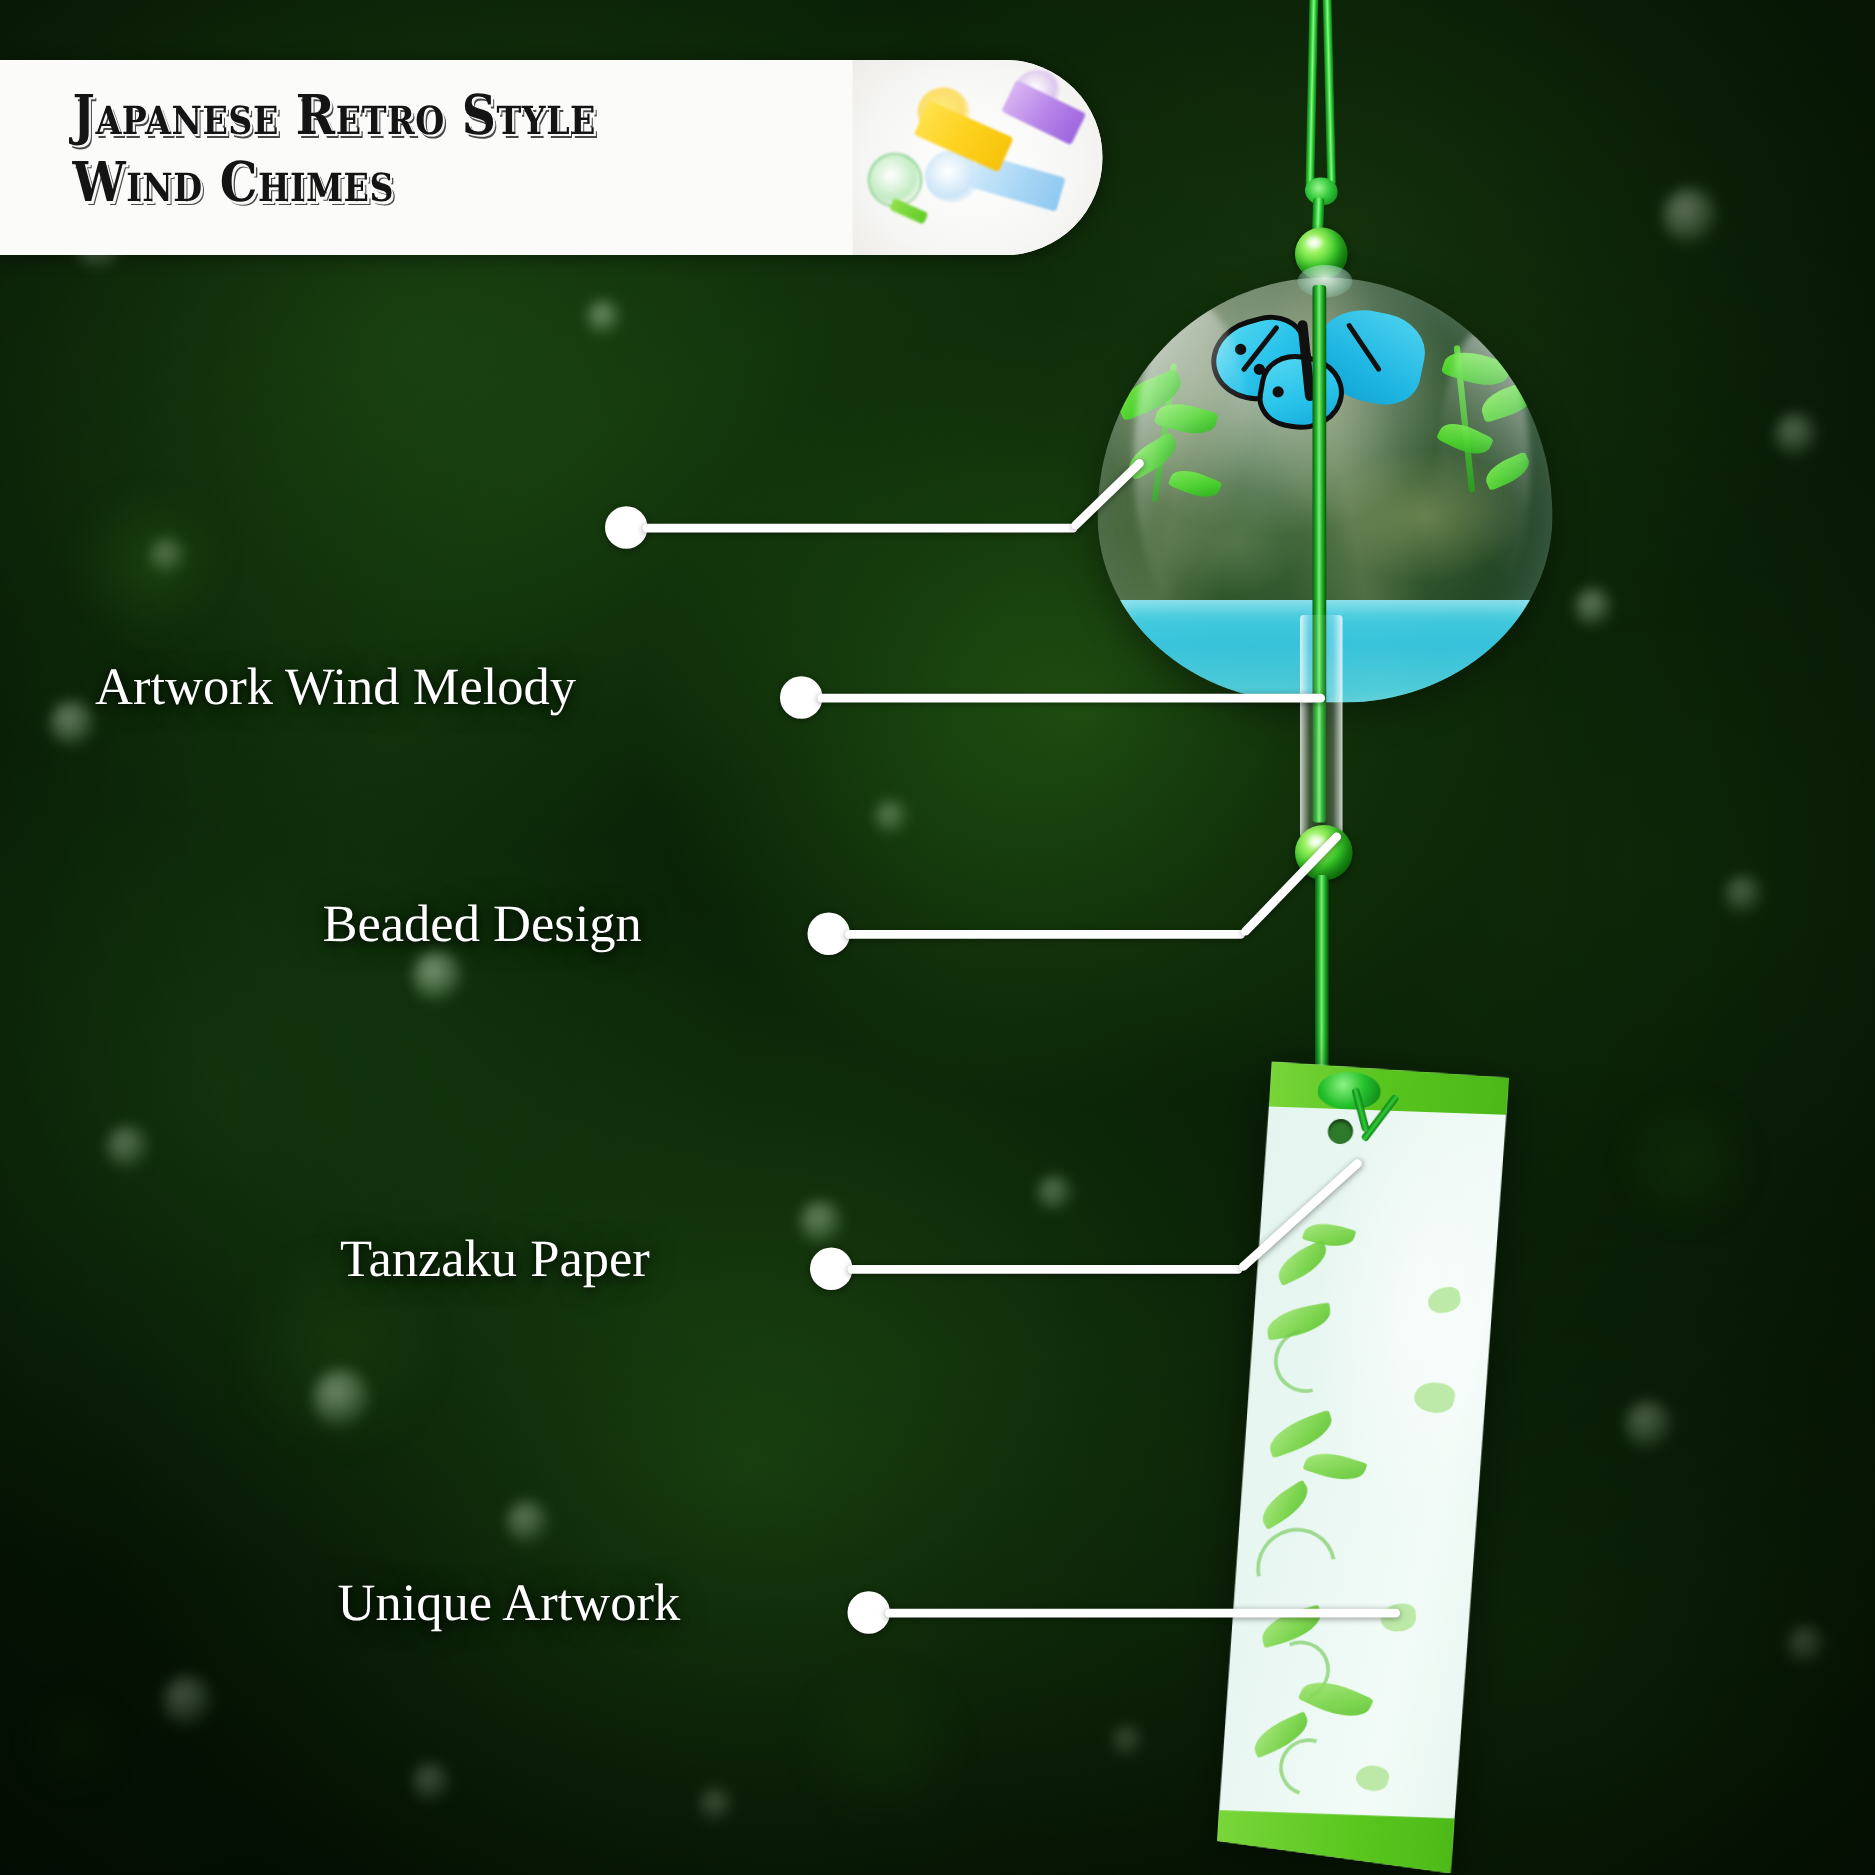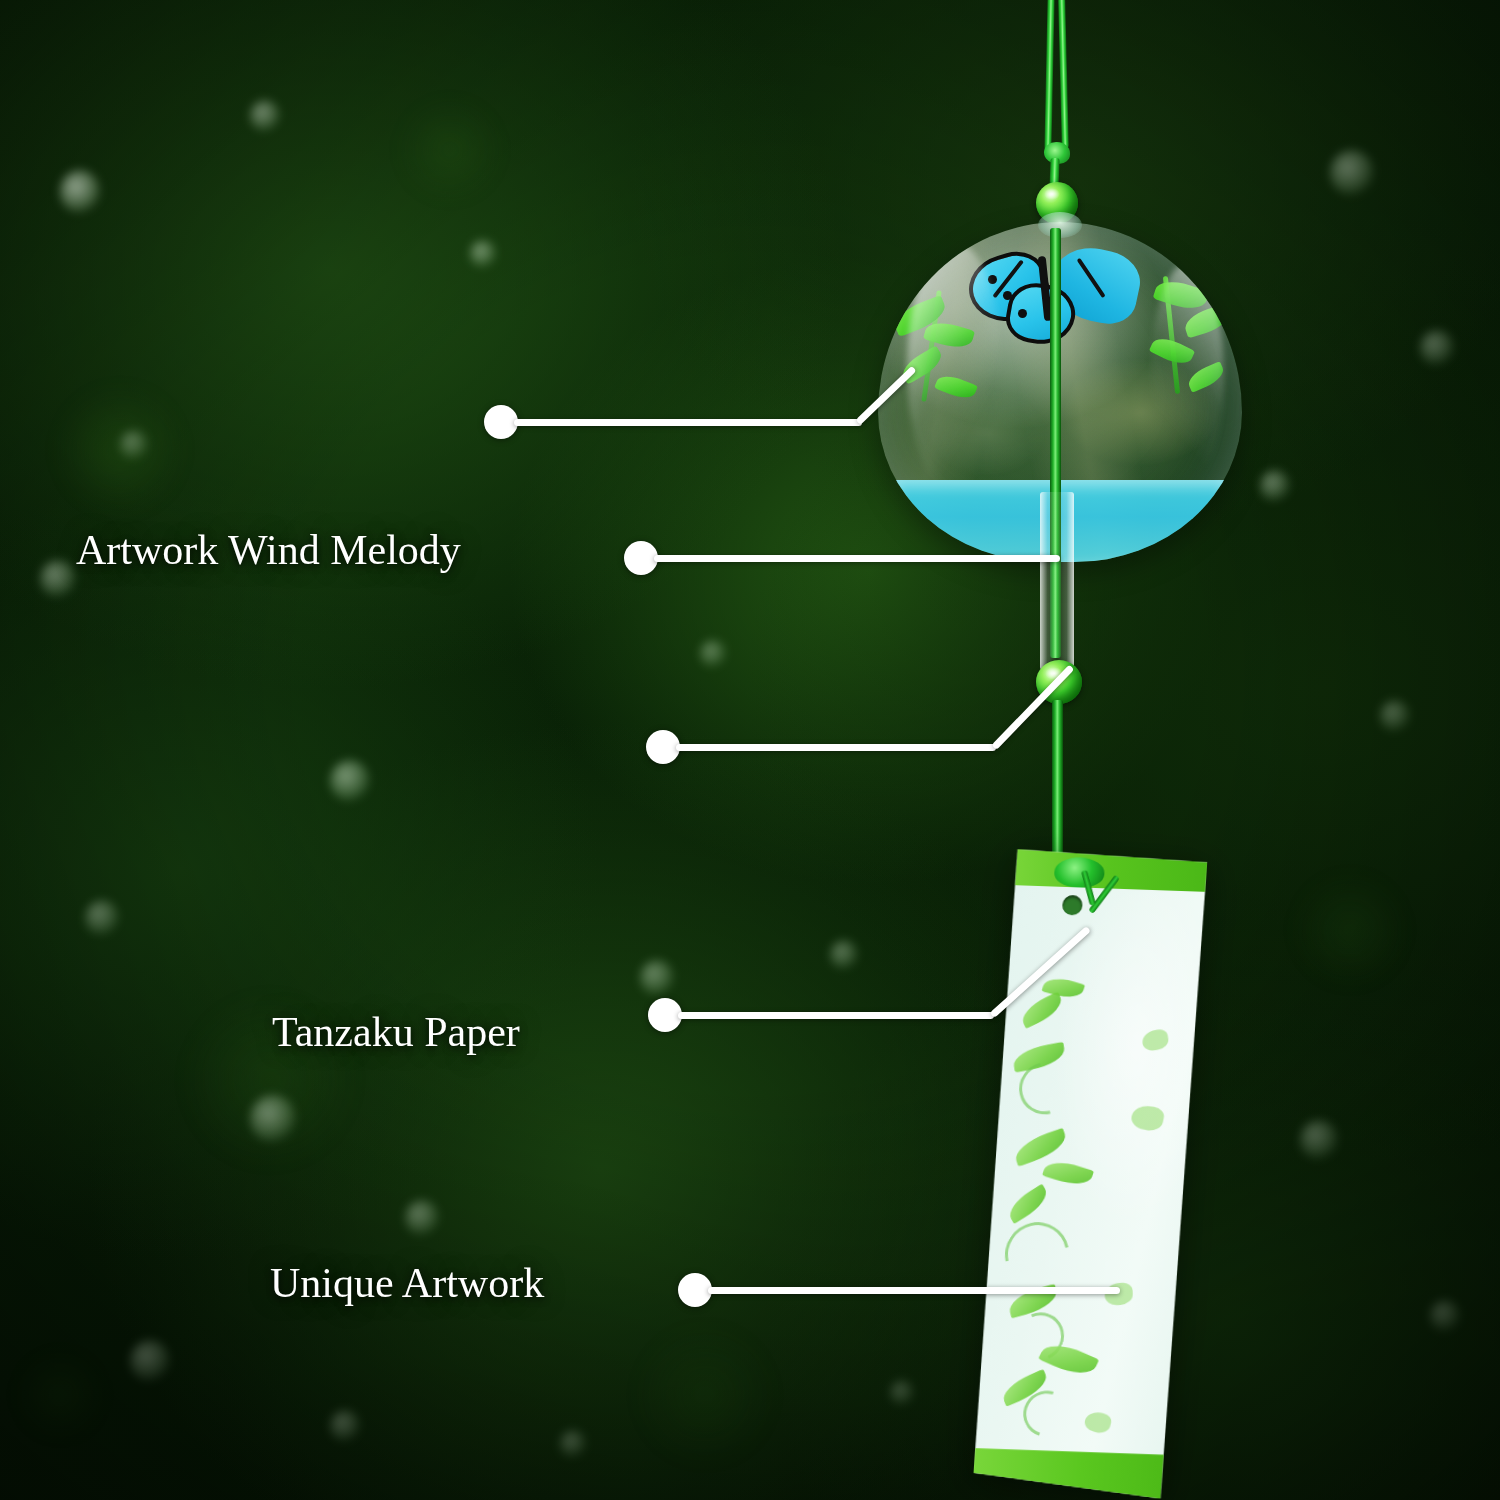--- a/index.html
+++ b/index.html
@@ -479,27 +479,43 @@
   </div>
 
   <div class="dot" style="left:484px; top:405px;"></div>
   <div class="seg" style="left:514px; top:419px; width:348px;"></div>
   <div class="seg" style="left:858px; top:419px; width:78px; transform:rotate(-44deg);"></div>
 
   <div class="label" style="left:76px; top:529px;">Artwork Wind Melody</div>
   <div class="dot" style="left:624px; top:541px;"></div>
   <div class="seg" style="left:654px; top:555px; width:406px;"></div>
 
+  <div class="label" style="left:258px; top:719px;">Beaded Design</div>
   <div class="dot" style="left:646px; top:730px;"></div>
   <div class="seg" style="left:676px; top:744px; width:320px;"></div>
   <div class="seg" style="left:994px; top:744px; width:112px; transform:rotate(-46deg);"></div>
 
-  <div class="label" style="left:272px; top:987px;margin-top:24px;">Tanzaku Paper</div>
+  <div class="label" style="left:272px; top:987px;">Tanzaku Paper</div>
   <div class="dot" style="left:648px; top:998px;"></div>
   <div class="seg" style="left:678px; top:1012px; width:316px;"></div>
   <div class="seg" style="left:992px; top:1012px; width:130px; transform:rotate(-42deg);"></div>
 
   <div class="label" style="left:270px; top:1262px;">Unique Artwork</div>
   <div class="dot" style="left:678px; top:1273px;"></div>
   <div class="seg" style="left:708px; top:1287px; width:412px;"></div>
 
+  <div class="banner">
+    <div class="banner-title">Japanese Retro Style
+Wind Chimes</div>
+
+    <div class="banner-thumb">
+      <div class="thumb-item t-green-bell"></div>
+      <div class="thumb-item t-green-strip"></div>
+      <div class="thumb-item t-blue-bell"></div>
+      <div class="thumb-item t-blue"></div>
+      <div class="thumb-item t-yellow-flower"></div>
+      <div class="thumb-item t-yellow"></div>
+      <div class="thumb-item t-purple-top"></div>
+      <div class="thumb-item t-purple"></div>
+    </div>
+  </div>
 
 </div>
 
 </body></html>

